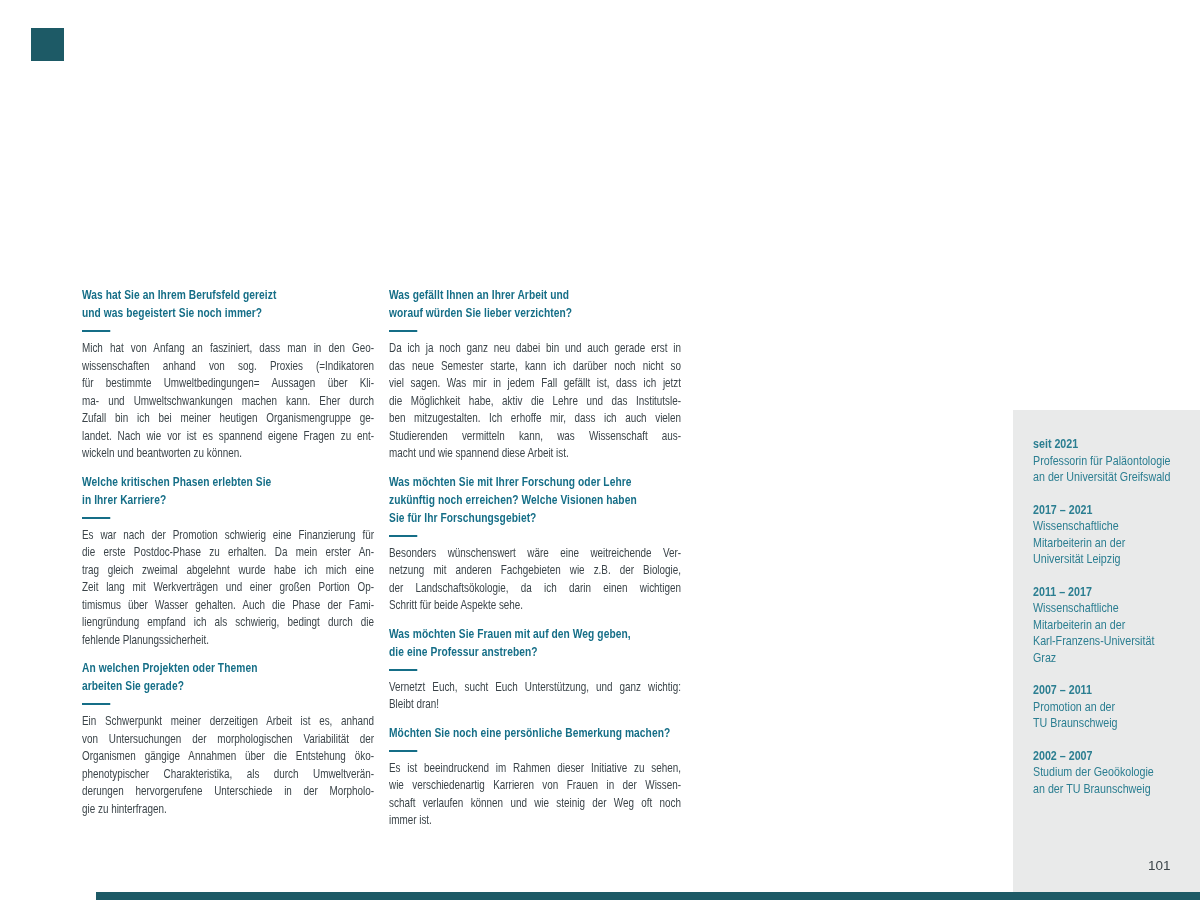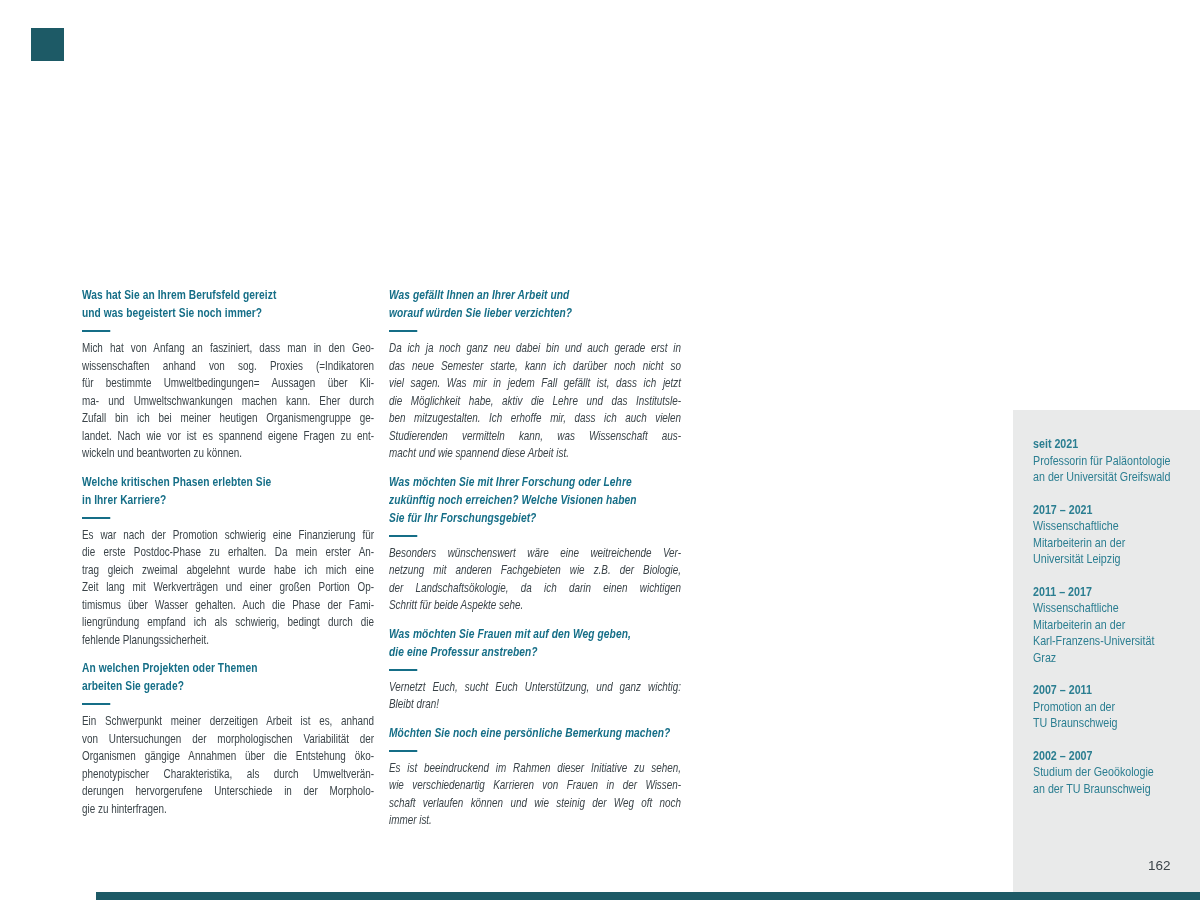--- a/index.html
+++ b/index.html
@@ -21,21 +21,21 @@
   .corner-square{
     position:absolute;left:31px;top:28px;width:33px;height:33px;
     background:var(--dark-teal);
   }
   .bottom-bar{
     position:absolute;left:96px;top:892px;width:1104px;height:8px;
     background:var(--dark-teal);
   }
   .col{position:absolute;top:286px;width:292px;}
   #col-0{left:82px;}
-  #col-1{left:389px;font-style:italic;}
+  #col-1{left:389px;}
   .col-inner{width:372px;transform:scaleX(0.785);transform-origin:0 0;}
   .qa-block{margin-bottom:10px;}
   .q-line{
     color:var(--accent);font-weight:700;
     font-size:13px;line-height:18px;letter-spacing:0.1px;
     white-space:nowrap;
   }
   .rule{width:36px;height:2px;background:var(--accent);margin:8px 0;}
   .a-line{
     color:var(--body-text);
@@ -192,17 +192,17 @@
           <div class="cv-line">TU Braunschweig</div>
         </div>
         <div class="cv-entry">
           <div class="cv-period">2002 – 2007</div>
           <div class="cv-line">Studium der Geoökologie</div>
           <div class="cv-line">an der TU Braunschweig</div>
         </div>
       </div>
   </aside>
 
-  <div class="page-number">162</div>
+  <div class="page-number">101</div>
 
   <div class="bottom-bar"></div>
 
 </div>
 
 </body></html>

